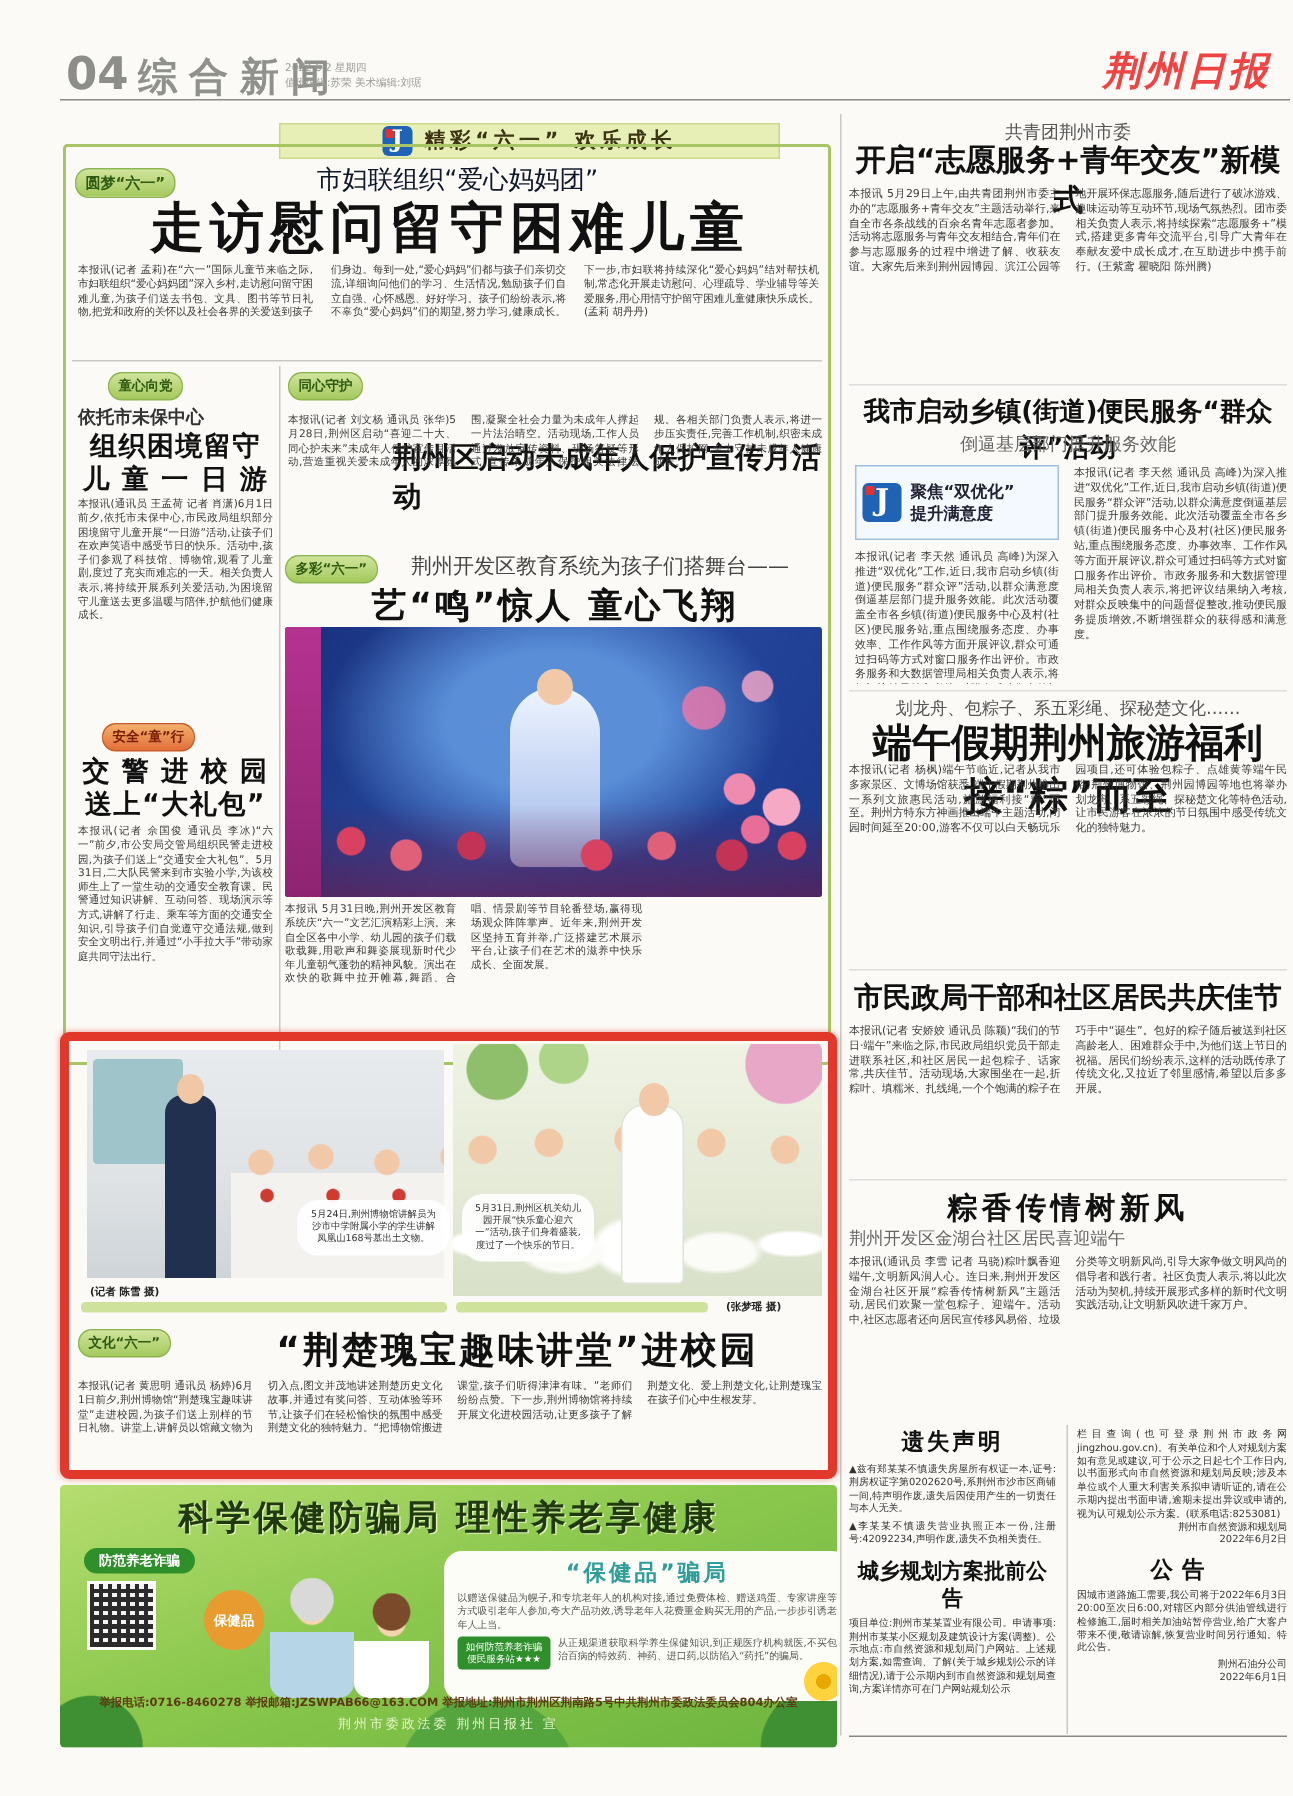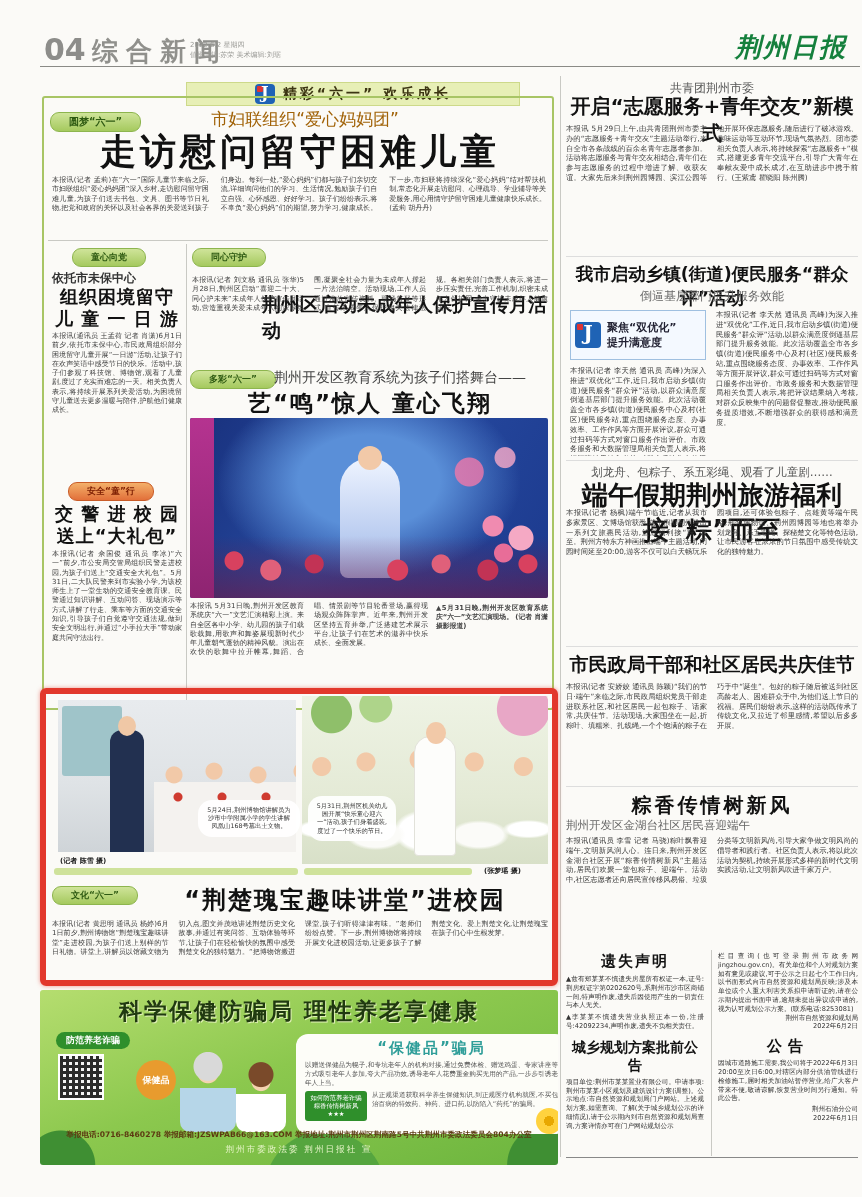--- a/index.html
+++ b/index.html
@@ -4,21 +4,21 @@
 <style>
   * { margin:0; padding:0; box-sizing:border-box; }
   html,body { background:#e9e7e2; }
   body { font-family:"DejaVu Sans","Liberation Sans",sans-serif; }
   #page { position:relative; width:862px; height:1197px; background:#fbfaf7; overflow:hidden; }
 
   .abs { position:absolute; }
   .body-text { font-size:7px; line-height:9.3px; text-align:justify; color:#3a3a3a; overflow:hidden; }
   .headline { font-weight:bold; color:#111; letter-spacing:1px; }
   .kicker { color:#333; }
-  .tag-pill { display:inline-block; text-align:center; border-radius:9px; font-size:10px; font-weight:bold; padding:2px 18px; }
+  .tag-pill { display:inline-block; text-align:center; border-radius:9px; font-size:10px; font-weight:bold; padding:2px 6px; }
   .tag-green { background:linear-gradient(#cfe49a,#a5c95e); color:#2e5a12; border:1px solid #8db54e; }
   .tag-red { background:linear-gradient(#f3b06a,#e2703a); color:#7a1c00; border:1px solid #c95c28; }
   .vline { background:#c9c9c4; width:1px; }
   .hline { background:#c9c9c4; height:1px; }
 
   .jlogo { display:inline-block; width:20px; height:20px; background:#1f63b5; border-radius:4px; position:relative; }
   .jlogo span { position:absolute; left:0; top:-1px; width:100%; text-align:center; color:#fff; font-weight:bold; font-size:16px; font-family:"DejaVu Serif",serif; }
   .jlogo i { position:absolute; left:2px; top:2px; width:6px; height:6px; background:#d33; border-radius:1px; }
 
   .bubble { position:absolute; background:rgba(255,255,255,.93); border-radius:14px; font-size:6.3px; line-height:8.2px; color:#333; padding:6px 7px; text-align:center; }
@@ -35,37 +35,37 @@
 </style>
 </head>
 <body>
 
 <div id="page">
 
   <div class="abs" style="left:44px;top:32px;font-size:30px;font-weight:bold;color:#8d8d8a;">04</div>
   <div class="abs" style="left:92px;top:34px;font-size:26px;font-weight:bold;color:#90908c;letter-spacing:8px;">综合新闻</div>
   <div class="abs" style="left:190px;top:40px;font-size:7px;color:#9a9a96;">2022.6.2 星期四</div>
   <div class="abs" style="left:190px;top:50px;font-size:7px;color:#9a9a96;">值班编辑:苏荣  美术编辑:刘琚</div>
-  <div class="abs" style="left:735px;top:30px;font-size:26px;font-weight:bold;color:#15803d;font-family:'DejaVu Serif',serif;font-style:italic;letter-spacing:2px;">荆州日报</div>
+  <div class="abs" style="left:735px;top:30px;font-size:26px;font-weight:bold;color:#ef4444;font-family:'DejaVu Serif',serif;font-style:italic;letter-spacing:2px;">荆州日报</div>
   <div class="abs hline" style="left:40px;top:66px;width:820px;background:#8a8a86;"></div>
 
   <div class="abs vline" style="left:560px;top:76px;height:1081px;"></div>
 
   <div class="abs" style="left:186px;top:82px;width:334px;height:24px;background:#e7efb6;border:1px solid #cdd98a;display:flex;align-items:center;justify-content:center;gap:8px;">
     <span class="jlogo">
         <i></i>
         <span>J</span>
       </span>
     <span style="font-size:14px;font-weight:bold;color:#3c3513;letter-spacing:3px;">精彩“六一” 欢乐成长</span>
   </div>
 
   <div class="abs" style="left:42px;top:96px;width:512px;height:614px;border:2px solid #a8c565;border-radius:3px;"></div>
 
   <div class="abs tag-pill tag-green" style="left:50px;top:112px;">圆梦“六一”</div>
-  <div class="abs kicker" style="left:140px;top:108px;width:330px;text-align:center;font-size:17px;color:#a16207;">市妇联组织“爱心妈妈团”</div>
+  <div class="abs kicker" style="left:140px;top:108px;width:330px;text-align:center;font-size:17px;color:#0f172a;">市妇联组织“爱心妈妈团”</div>
   <div class="abs headline" style="left:60px;top:128px;width:480px;text-align:center;font-size:36px;letter-spacing:4px;">走访慰问留守困难儿童</div>
   <div class="abs body-text" style="left:52px;top:176px;width:494px;height:60px;column-count:3;column-gap:12px;">本报讯(记者 孟莉)在“六一”国际儿童节来临之际,市妇联组织“爱心妈妈团”深入乡村,走访慰问留守困难儿童,为孩子们送去书包、文具、图书等节日礼物,把党和政府的关怀以及社会各界的关爱送到孩子们身边。每到一处,“爱心妈妈”们都与孩子们亲切交流,详细询问他们的学习、生活情况,勉励孩子们自立自强、心怀感恩、好好学习。孩子们纷纷表示,将不辜负“爱心妈妈”们的期望,努力学习,健康成长。下一步,市妇联将持续深化“爱心妈妈”结对帮扶机制,常态化开展走访慰问、心理疏导、学业辅导等关爱服务,用心用情守护留守困难儿童健康快乐成长。(孟莉 胡丹丹)</div>
   <div class="abs hline" style="left:48px;top:240px;width:500px;"></div>
   <div class="abs vline" style="left:186px;top:244px;height:460px;"></div>
 
   <div class="abs tag-pill tag-green" style="left:72px;top:248px;font-size:9px;">童心向党</div>
   <div class="abs" style="left:52px;top:270px;width:130px;font-size:12px;font-weight:bold;color:#333;">依托市未保中心</div>
   <div class="abs headline" style="left:52px;top:285px;width:130px;text-align:center;font-size:18px;">组织困境留守</div>
   <div class="abs headline" style="left:52px;top:307px;width:130px;text-align:center;font-size:18px;">儿 童 一 日 游</div>
   <div class="abs body-text" style="left:52px;top:332px;width:130px;height:142px;">本报讯(通讯员 王孟荷 记者 肖潇)6月1日前夕,依托市未保中心,市民政局组织部分困境留守儿童开展“一日游”活动,让孩子们在欢声笑语中感受节日的快乐。活动中,孩子们参观了科技馆、博物馆,观看了儿童剧,度过了充实而难忘的一天。相关负责人表示,将持续开展系列关爱活动,为困境留守儿童送去更多温暖与陪伴,护航他们健康成长。</div>
@@ -103,21 +103,20 @@
             radial-gradient(circle at 94% 45%, #d8415f 0 9px, transparent 10px),
             linear-gradient(transparent, rgba(120,20,60,.55));"></div>
     <div class="abs" style="right:6px;top:90px;width:70px;height:60px;
           background:
             radial-gradient(circle at 30% 30%, #f08bb0 0 10px, transparent 11px),
             radial-gradient(circle at 70% 50%, #f5a9c4 0 12px, transparent 13px),
             radial-gradient(circle at 45% 75%, #e86d98 0 9px, transparent 10px);"></div>
   </div>
 
   <div class="abs body-text" style="left:190px;top:602px;width:238px;height:102px;column-count:2;column-gap:10px;">本报讯 5月31日晚,荆州开发区教育系统庆“六一”文艺汇演精彩上演。来自全区各中小学、幼儿园的孩子们载歌载舞,用歌声和舞姿展现新时代少年儿童朝气蓬勃的精神风貌。演出在欢快的歌舞中拉开帷幕,舞蹈、合唱、情景剧等节目轮番登场,赢得现场观众阵阵掌声。近年来,荆州开发区坚持五育并举,广泛搭建艺术展示平台,让孩子们在艺术的滋养中快乐成长、全面发展。</div>
-  <div class="abs" style="left:436px;top:604px;width:112px;height:98px;font-size:6.8px;line-height:9px;color:#444;font-weight:bold;text-align:justify;">▲5月31日晚,荆州开发区教育系统庆“六一”文艺汇演现场。 (记者 肖潇 摄影报道)</div>
 
   <div class="abs" style="left:40px;top:688px;width:518px;height:298px;border:6px solid #e2382c;border-radius:6px;box-shadow:0 0 4px rgba(226,56,44,.5);"></div>
 
   <div class="abs" style="left:58px;top:700px;width:238px;height:152px;overflow:hidden;
         background:linear-gradient(#e8ebee 0%, #dfe3e6 55%, #cfd4d8 100%);">
     <div class="abs" style="left:4px;top:6px;width:60px;height:70px;background:#9fc4c9;border-radius:3px;"></div>
     <div class="abs" style="left:52px;top:30px;width:34px;height:122px;background:#223050;border-radius:12px 12px 0 0;"></div>
     <div class="abs" style="left:60px;top:16px;width:18px;height:20px;background:#f0c8a6;border-radius:50%;"></div>
     <div class="abs" style="left:96px;top:58px;width:200px;height:94px;
           background:
@@ -189,21 +188,21 @@
             radial-gradient(circle at 50% 18%, #7a4a2a 0 12px, transparent 13px),
             radial-gradient(circle at 50% 28%, #f5d3b0 0 9px, transparent 10px),
             linear-gradient(transparent 0 32px, #ffffff 32px 100%);border-radius:10px;"></div>
 
     <div class="abs" style="left:256px;top:44px;width:271px;height:100px;background:#fdfdf8;border-radius:12px;padding:5px 9px;">
       <div style="text-align:center;font-size:15px;font-weight:bold;color:#2f9e99;letter-spacing:2px;">“保健品”骗局</div>
       <div style="font-size:6.6px;line-height:8.8px;color:#555;text-align:justify;margin-top:3px;">以赠送保健品为幌子,和专坑老年人的机构对接,通过免费体检、赠送鸡蛋、专家讲座等方式吸引老年人参加,夸大产品功效,诱导老年人花费重金购买无用的产品,一步步引诱老年人上当。</div>
       <div style="display:flex;margin-top:4px;gap:5px;">
         <div style="background:#2f8f2b;color:#fff;font-size:6.4px;line-height:8px;padding:3px 4px;border-radius:3px;text-align:center;flex:0 0 62px;">
           <div>如何防范养老诈骗</div>
-          <div>粽香传情树新风★★★</div>
+          <div>便民服务站★★★</div>
         </div>
         <div style="font-size:6.6px;line-height:8.8px;color:#555;text-align:justify;">从正规渠道获取科学养生保健知识,到正规医疗机构就医,不买包治百病的特效药、神药、进口药,以防陷入“药托”的骗局。</div>
       </div>
     </div>
     <div class="abs" style="left:496px;top:118px;width:26px;height:26px;
           background:radial-gradient(circle at 50% 50%, #e8a800 0 5px, #ffd23e 5px 13px);border-radius:50%;"></div>
 
     <div class="abs" style="left:0;top:140px;width:518px;text-align:center;font-size:7.6px;font-weight:bold;color:#5c3a12;">举报电话:0716-8460278  举报邮箱:JZSWPAB66@163.COM  举报地址:荆州市荆州区荆南路5号中共荆州市委政法委员会804办公室</div>
     <div class="abs" style="left:0;top:154px;width:518px;text-align:center;font-size:8.6px;color:#e7f5c8;letter-spacing:2px;">荆州市委政法委 荆州日报社 宣</div>
   </div>
@@ -224,21 +223,21 @@
     <span style="font-size:11px;font-weight:bold;color:#223;line-height:15px;">
       <span>聚焦“双优化”</span><br>
       <span>提升满意度</span>
     </span>
   </div>
   <div class="abs body-text" style="left:570px;top:366px;width:136px;height:90px;font-size:7.3px;line-height:9.8px;">本报讯(记者 李天然 通讯员 高峰)为深入推进“双优化”工作,近日,我市启动乡镇(街道)便民服务“群众评”活动,以群众满意度倒逼基层部门提升服务效能。此次活动覆盖全市各乡镇(街道)便民服务中心及村(社区)便民服务站,重点围绕服务态度、办事效率、工作作风等方面开展评议,群众可通过扫码等方式对窗口服务作出评价。市政务服务和大数据管理局相关负责人表示,将把评议结果纳入考核,对群众反映集中的问题督促整改,推动便民服务提质增效,不断增强群众的获得感和满意度。</div>
   <div class="abs body-text" style="left:716px;top:310px;width:142px;height:146px;font-size:7.3px;line-height:9.8px;">本报讯(记者 李天然 通讯员 高峰)为深入推进“双优化”工作,近日,我市启动乡镇(街道)便民服务“群众评”活动,以群众满意度倒逼基层部门提升服务效能。此次活动覆盖全市各乡镇(街道)便民服务中心及村(社区)便民服务站,重点围绕服务态度、办事效率、工作作风等方面开展评议,群众可通过扫码等方式对窗口服务作出评价。市政务服务和大数据管理局相关负责人表示,将把评议结果纳入考核,对群众反映集中的问题督促整改,推动便民服务提质增效,不断增强群众的获得感和满意度。</div>
 
   <div class="abs hline" style="left:566px;top:460px;width:292px;background:#ddd;"></div>
 
-  <div class="abs kicker" style="left:566px;top:465px;width:292px;text-align:center;font-size:11.5px;color:#555;">划龙舟、包粽子、系五彩绳、观看了儿童剧……</div>
+  <div class="abs kicker" style="left:566px;top:465px;width:292px;text-align:center;font-size:11.5px;color:#555;">划龙舟、包粽子、系五彩绳、探秘楚文化……</div>
   <div class="abs headline" style="left:566px;top:478px;width:292px;text-align:center;font-size:26px;letter-spacing:0;">端午假期荆州旅游福利接“粽”而至</div>
   <div class="abs body-text" style="left:566px;top:508px;width:292px;height:134px;column-count:2;column-gap:10px;font-size:7.3px;line-height:9.8px;">本报讯(记者 杨枫)端午节临近,记者从我市多家景区、文博场馆获悉,端午假期荆州推出一系列文旅惠民活动,旅游福利接“粽”而至。荆州方特东方神画推出端午主题活动,闭园时间延至20:00,游客不仅可以白天畅玩乐园项目,还可体验包粽子、点雄黄等端午民俗;荆州博物馆、荆州园博园等地也将举办划龙舟、系五彩绳、探秘楚文化等特色活动,让市民游客在浓浓的节日氛围中感受传统文化的独特魅力。</div>
 
   <div class="abs hline" style="left:566px;top:646px;width:292px;background:#ddd;"></div>
 
   <div class="abs headline" style="left:566px;top:652px;width:292px;text-align:center;font-size:19px;letter-spacing:0;">市民政局干部和社区居民共庆佳节</div>
   <div class="abs body-text" style="left:566px;top:682px;width:292px;height:100px;column-count:2;column-gap:10px;font-size:7.3px;line-height:9.8px;">本报讯(记者 安娇姣 通讯员 陈颖)“我们的节日·端午”来临之际,市民政局组织党员干部走进联系社区,和社区居民一起包粽子、话家常,共庆佳节。活动现场,大家围坐在一起,折粽叶、填糯米、扎线绳,一个个饱满的粽子在巧手中“诞生”。包好的粽子随后被送到社区高龄老人、困难群众手中,为他们送上节日的祝福。居民们纷纷表示,这样的活动既传承了传统文化,又拉近了邻里感情,希望以后多多开展。</div>
 
   <div class="abs hline" style="left:566px;top:786px;width:292px;background:#ddd;"></div>
 

